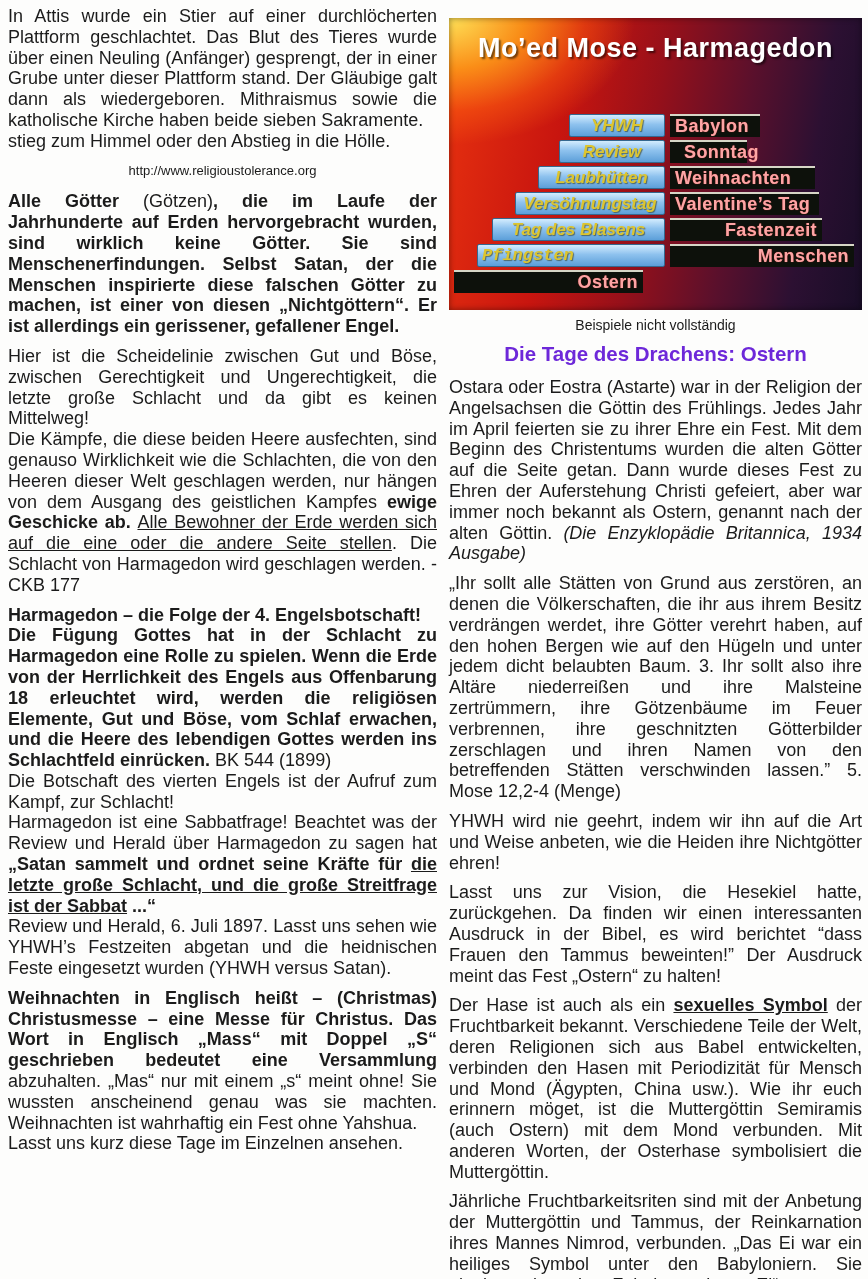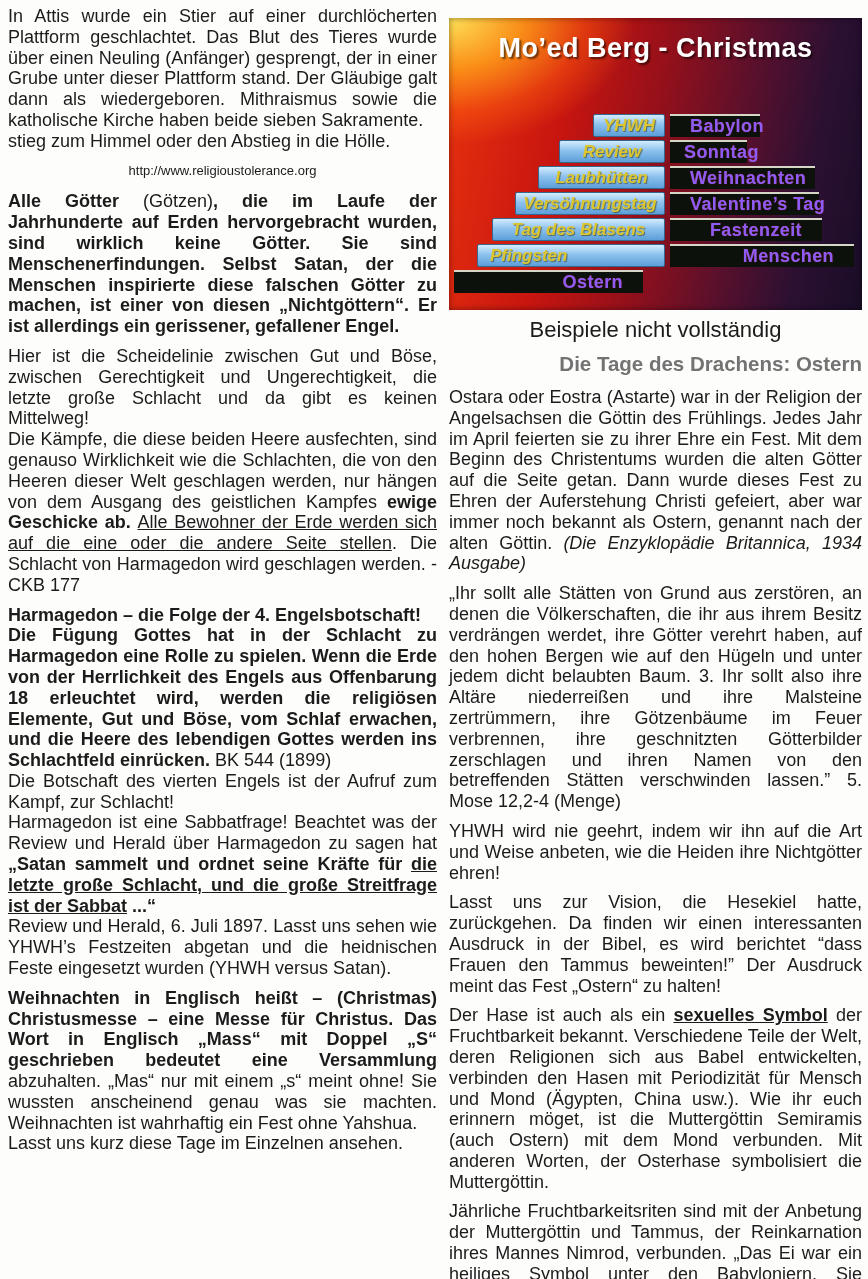--- a/index.html
+++ b/index.html
@@ -44,35 +44,35 @@
   .grw { flex:1; display:flex; justify-content:flex-start; padding-left:5px; }
   .gl {
     box-sizing:border-box; height:100%;
     display:flex; align-items:center; justify-content:center;
     background:linear-gradient(180deg,#d3ecfe 0%, #8ec2ee 45%, #5c9fd9 100%);
     border:1px solid #35688f; border-radius:2px;
     color:#ddc52e; font-weight:bold; font-style:italic; font-size:17px;
     text-shadow:1px 1px 1px rgba(50,45,0,0.55);
     white-space:nowrap;
   }
-  .gl.la { justify-content:flex-start; padding-left:12px; }
+  .gl.la { justify-content:flex-start; padding-left:4px;font-family:Liberation Mono, monospace; }
   .gr {
     box-sizing:border-box; height:100%;
     display:flex; align-items:center;
     background:#0d110b; border-top:2px solid #d6d6c6;
-    color:#8b5cf6; font-weight:bold; font-size:18px;
-    padding:0 20px; letter-spacing:0.4px; white-space:nowrap;
+    color:#fca5a5; font-weight:bold; font-size:18px;
+    padding:0 5px; letter-spacing:0.4px; white-space:nowrap;
     text-shadow:0 0 1px rgba(255,40,40,0.6);
   }
   .gr.ra { justify-content:flex-end; }
 
-  .caption { text-align:center; font-size:22px; margin:7px 0 9px 0; }
+  .caption { text-align:center; font-size:14px; margin:7px 0 9px 0; }
   .bluehead {
-    text-align:right; font-weight:bold; font-size:20.5px;
-    color:#737373; margin:0 0 11px 0;
+    text-align:center; font-weight:bold; font-size:20.5px;
+    color:#6d28d9; margin:0 0 11px 0;
   }
 </style>
 </head>
 <body>
 
 <div class="page">
 
   <div class="col-left">
     <p class="para m0"><span>In Attis wurde ein Stier auf einer durchlöcherten Plattform geschlachtet. Das Blut des Tieres wurde über einen Neuling (Anfänger) gesprengt, der in einer Grube unter dieser Plattform stand. Der Gläubige galt dann als wiedergeboren. Mithraismus sowie die katholische Kirche haben beide sieben Sakramente.</span></p>
 
@@ -90,26 +90,26 @@
     <p class="para m0"><span>Harmagedon ist eine Sabbatfrage! Beachtet was der Review und Herald über Harmagedon zu sagen hat </span><span class="b">„Satan sammelt und ordnet seine Kräfte für </span><span class="bu">die letzte große Schlacht, und die große Streitfrage ist der Sabbat</span><span class="b"> ...“</span></p>
     <p class="para"><span>Review und Herald, 6. Juli 1897. Lasst uns sehen wie YHWH’s Festzeiten abgetan und die heidnischen Feste eingesetzt wurden (YHWH versus Satan).</span></p>
 
     <p class="para m0"><span class="b">Weihnachten in Englisch heißt – (Christmas) Christusmesse – eine Messe für Christus. Das Wort in Englisch „Mass“ mit Doppel „S“ geschrieben bedeutet eine Versammlung </span><span>abzuhalten. „Mas“ nur mit einem „s“ meint ohne! Sie wussten anscheinend genau was sie machten. Weihnachten ist wahrhaftig ein Fest ohne Yahshua.</span></p>
     <p class="para"><span>Lasst uns kurz diese Tage im Einzelnen ansehen.</span></p>
   </div>
 
   <div class="col-right">
 
     <div class="graphic">
-      <div class="gtitle">Mo’ed Berg - Christmas</div>
+      <div class="gtitle">Mo’ed Mose - Harmagedon</div>
       <div class="grows">
 
         <div class="grow">
           <div class="glw">
-              <div class="gl" style="width:72px">YHWH</div>
+              <div class="gl" style="width:96px">YHWH</div>
             </div>
           <div class="grw">
               <div class="gr" style="width:90px">Babylon</div>
             </div>
         </div>
         <div class="grow">
           <div class="glw">
               <div class="gl" style="width:106px">Review</div>
             </div>
           <div class="grw">

